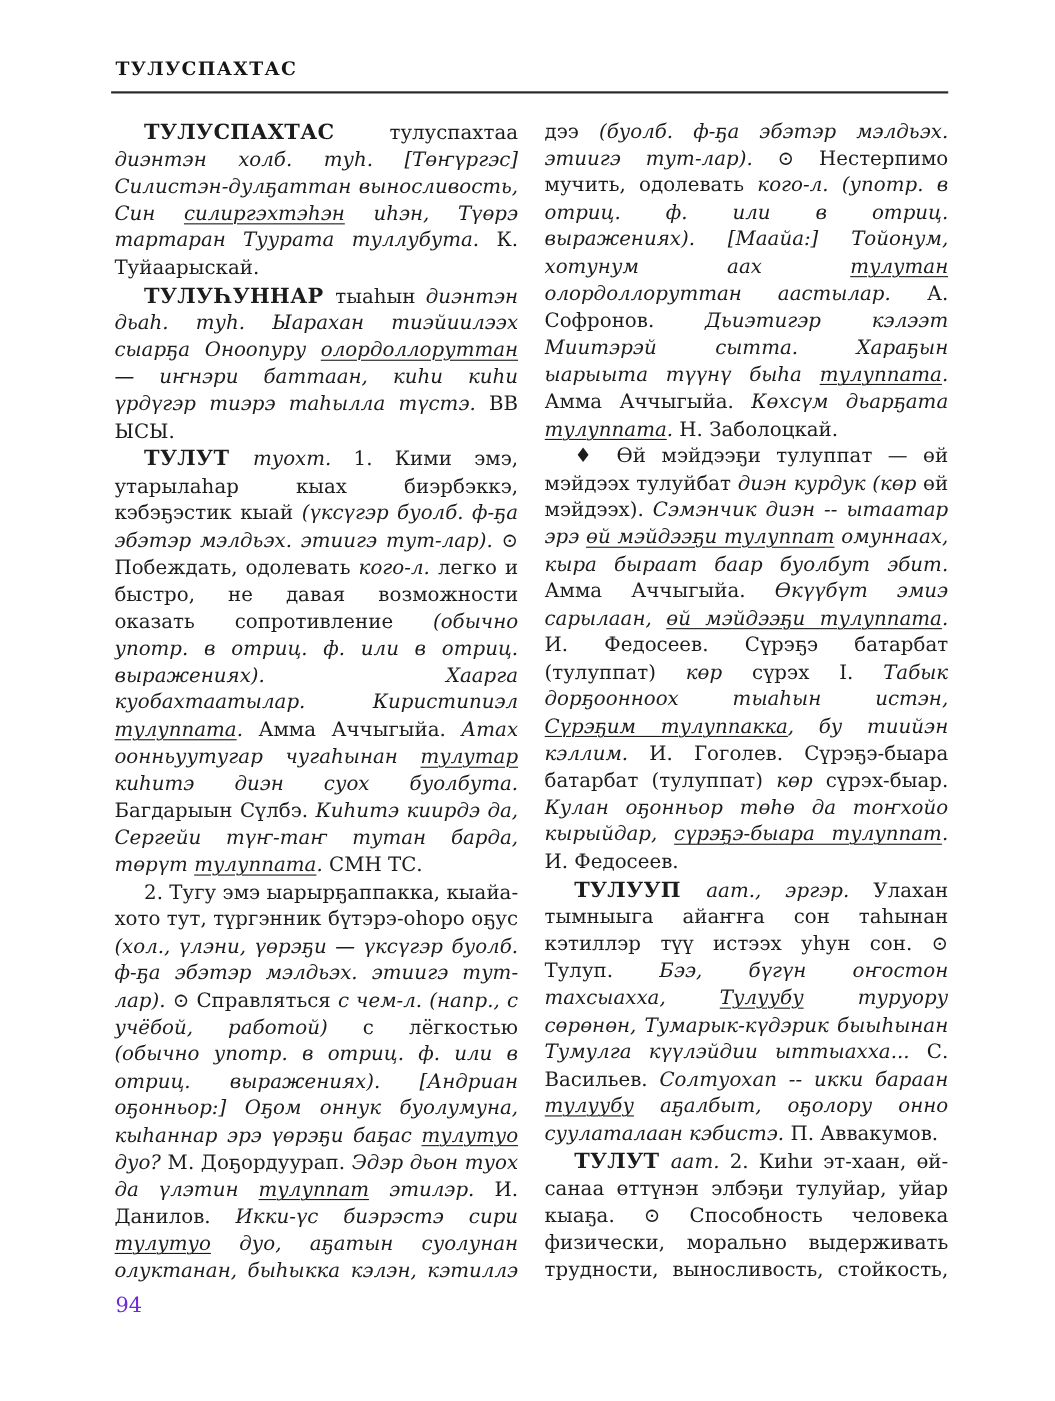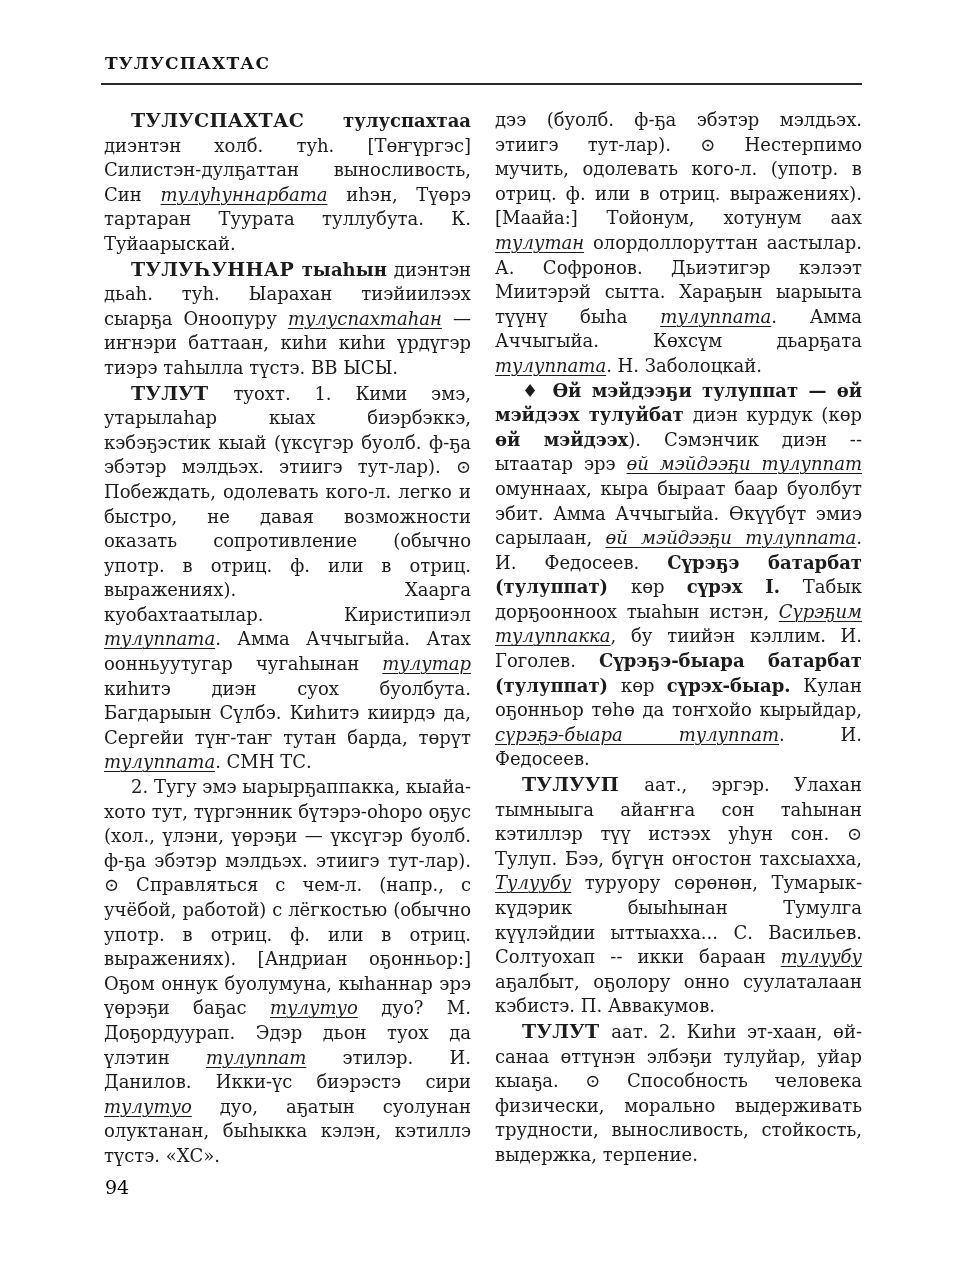--- a/index.html
+++ b/index.html
@@ -20,41 +20,41 @@
     position:absolute;left:104px;top:108px;width:758px;height:1060px;
     display:flex;gap:24px;
   }
   .col{
     width:367px;height:100%;overflow:hidden;
     font-size:18px;line-height:24.6px;text-align:justify;
   }
   p.para{margin:0;text-indent:27px;}
   p.para.no-indent{text-indent:0;}
   .s-hw{font-weight:bold;font-size:19px;letter-spacing:0.3px;}
-  .s-b{font-weight:bold;}
-  .s-i{}
+  .s-b{font-weight:normal;}
+  .s-i{font-style:italic;}
   .s-iu{
     font-style:italic;text-decoration:underline;
     text-decoration-thickness:1px;text-underline-offset:3px;
   }
   .s-n{}
   .page-number{
-    position:absolute;left:105px;top:1176px;font-size:19px;color:#000000;
+    position:absolute;left:105px;top:1176px;font-size:19px;color:#6d28d9;
   }
 </style>
 </head>
 <body>
 
 <div class="page">
   <div class="running-head">ТУЛУСПАХТАС</div>
   <div class="head-rule"></div>
   <div class="columns">
     <div class="col">
-        <p class="para"><span class="s-hw">ТУЛУСПАХТАС </span><span class="s-b">тулуспахтаа </span><span class="s-i">диэнтэн холб. туһ. </span><span class="s-i">[Төҥүргэс] Силистэн-дулҕаттан выносливость, Син </span><span class="s-iu">тулуһуннарбата</span><span class="s-i"> иһэн, Түөрэ тартаран Туурата туллубута. </span><span class="s-n">К. Туйаарыскай.</span></p>
-        <p class="para"><span class="s-hw">ТУЛУҺУННАР </span><span class="s-b">тыаһын </span><span class="s-i">диэнтэн дьаһ. туһ. </span><span class="s-i">Ыарахан тиэйиилээх сыарҕа Оноопуру </span><span class="s-iu">тулуспахтаһан</span><span class="s-i"> — иҥнэри баттаан, киһи киһи үрдүгэр тиэрэ таһылла түстэ. </span><span class="s-n">ВВ ЫСЫ.</span></p>
+        <p class="para"><span class="s-hw">ТУЛУСПАХТАС </span><span class="s-b">тулуспахтаа </span><span class="s-i">диэнтэн холб. туһ. </span><span class="s-i">[Төҥүргэс] Силистэн-дулҕаттан выносливость, Син </span><span class="s-iu">силиргэхтэһэн</span><span class="s-i"> иһэн, Түөрэ тартаран Туурата туллубута. </span><span class="s-n">К. Туйаарыскай.</span></p>
+        <p class="para"><span class="s-hw">ТУЛУҺУННАР </span><span class="s-b">тыаһын </span><span class="s-i">диэнтэн дьаһ. туһ. </span><span class="s-i">Ыарахан тиэйиилээх сыарҕа Оноопуру </span><span class="s-iu">олордоллоруттан</span><span class="s-i"> — иҥнэри баттаан, киһи киһи үрдүгэр тиэрэ таһылла түстэ. </span><span class="s-n">ВВ ЫСЫ.</span></p>
         <p class="para"><span class="s-hw">ТУЛУТ </span><span class="s-i">туохт. </span><span class="s-n">1. Кими эмэ, утарылаһар кыах биэрбэккэ, кэбэҕэстик кыай </span><span class="s-i">(үксүгэр буолб. ф-ҕа эбэтэр мэлдьэх. этиигэ тут-лар). </span><span class="s-n">⊙ </span><span class="s-n">Побеждать, одолевать </span><span class="s-i">кого-л. </span><span class="s-n">легко и быстро, не давая возможности оказать сопротивление </span><span class="s-i">(обычно употр. в отриц. ф. или в отриц. выражениях). </span><span class="s-i">Хаарга куобахтаатылар. Киристипиэл </span><span class="s-iu">тулуппата</span><span class="s-i">. </span><span class="s-n">Амма Аччыгыйа. </span><span class="s-i">Атах оонньуутугар чугаһынан </span><span class="s-iu">тулутар</span><span class="s-i"> киһитэ диэн суох буолбута. </span><span class="s-n">Багдарыын Сүлбэ. </span><span class="s-i">Киһитэ киирдэ да, Сергейи түҥ-таҥ тутан барда, төрүт </span><span class="s-iu">тулуппата</span><span class="s-i">. </span><span class="s-n">СМН ТС.</span></p>
         <p class="para"><span class="s-n">2. Тугу эмэ ыарырҕаппакка, кыайа-хото тут, түргэнник бүтэрэ-оһоро оҕус </span><span class="s-i">(хол., үлэни, үөрэҕи — үксүгэр буолб. ф-ҕа эбэтэр мэлдьэх. этиигэ тут-лар). </span><span class="s-n">⊙ </span><span class="s-n">Справляться </span><span class="s-i">с чем-л. (напр., с учёбой, работой) </span><span class="s-n">с лёгкостью </span><span class="s-i">(обычно употр. в отриц. ф. или в отриц. выражениях). </span><span class="s-i">[Андриан оҕонньор:] Оҕом оннук буолумуна, кыһаннар эрэ үөрэҕи баҕас </span><span class="s-iu">тулутуо</span><span class="s-i"> дуо? </span><span class="s-n">М. Доҕордуурап. </span><span class="s-i">Эдэр дьон туох да үлэтин </span><span class="s-iu">тулуппат</span><span class="s-i"> этилэр. </span><span class="s-n">И. Данилов. </span><span class="s-i">Икки-үс биэрэстэ сири </span><span class="s-iu">тулутуо</span><span class="s-i"> дуо, аҕатын суолунан олуктанан, быһыкка кэлэн, кэтиллэ түстэ. </span><span class="s-n">«ХС».</span></p>
       </div>
     <div class="col">
         <p class="para no-indent"><span class="s-n">дээ </span><span class="s-i">(буолб. ф-ҕа эбэтэр мэлдьэх. этиигэ тут-лар). </span><span class="s-n">⊙ </span><span class="s-n">Нестерпимо мучить, одолевать </span><span class="s-i">кого-л. (употр. в отриц. ф. или в отриц. выражениях). </span><span class="s-i">[Маайа:] Тойонум, хотунум аах </span><span class="s-iu">тулутан</span><span class="s-i"> олордоллоруттан аастылар. </span><span class="s-n">А. Софронов. </span><span class="s-i">Дьиэтигэр кэлээт Миитэрэй сытта. Хараҕын ыарыыта түүнү быһа </span><span class="s-iu">тулуппата</span><span class="s-i">. </span><span class="s-n">Амма Аччыгыйа. </span><span class="s-i">Көхсүм дьарҕата </span><span class="s-iu">тулуппата</span><span class="s-i">. </span><span class="s-n">Н. Заболоцкай.</span></p>
         <p class="para"><span class="s-b">♦ </span><span class="s-b">Өй мэйдээҕи тулуппат — өй мэйдээх тулуйбат </span><span class="s-i">диэн курдук </span><span class="s-i">(көр </span><span class="s-b">өй мэйдээх</span><span class="s-n">). </span><span class="s-i">Сэмэнчик диэн -- ытаатар эрэ </span><span class="s-iu">өй мэйдээҕи тулуппат</span><span class="s-i"> омуннаах, кыра быраат баар буолбут эбит. </span><span class="s-n">Амма Аччыгыйа. </span><span class="s-i">Өкүүбүт эмиэ сарылаан, </span><span class="s-iu">өй мэйдээҕи тулуппата</span><span class="s-i">. </span><span class="s-n">И. Федосеев. </span><span class="s-b">Сүрэҕэ батарбат (тулуппат) </span><span class="s-i">көр </span><span class="s-b">сүрэх I. </span><span class="s-i">Табык дорҕоонноох тыаһын истэн, </span><span class="s-iu">Сүрэҕим тулуппакка</span><span class="s-i">, бу тиийэн кэллим. </span><span class="s-n">И. Гоголев. </span><span class="s-b">Сүрэҕэ-быара батарбат (тулуппат) </span><span class="s-i">көр </span><span class="s-b">сүрэх-быар. </span><span class="s-i">Кулан оҕонньор төһө да тоҥхойо кырыйдар, </span><span class="s-iu">сүрэҕэ-быара тулуппат</span><span class="s-i">. </span><span class="s-n">И. Федосеев.</span></p>
         <p class="para"><span class="s-hw">ТУЛУУП </span><span class="s-i">аат., эргэр. </span><span class="s-n">Улахан тымныыга айаҥҥа сон таһынан кэтиллэр түү истээх уһун сон. </span><span class="s-n">⊙ </span><span class="s-n">Тулуп. </span><span class="s-i">Бээ, бүгүн оҥостон тахсыахха, </span><span class="s-iu">Тулуубу</span><span class="s-i"> туруору сөрөнөн, Тумарык-күдэрик быыһынан Тумулга күүлэйдии ыттыахха... </span><span class="s-n">С. Васильев. </span><span class="s-i">Солтуохап -- икки бараан </span><span class="s-iu">тулуубу</span><span class="s-i"> аҕалбыт, оҕолору онно суулаталаан кэбистэ. </span><span class="s-n">П. Аввакумов.</span></p>
         <p class="para"><span class="s-hw">ТУЛУТ </span><span class="s-i">аат. </span><span class="s-n">2. Киһи эт-хаан, өй-санаа өттүнэн элбэҕи тулуйар, уйар кыаҕа. </span><span class="s-n">⊙ </span><span class="s-n">Способность человека физически, морально выдерживать трудности, выносливость, стойкость, выдержка, терпение. </span></p>
       </div>
   </div>

